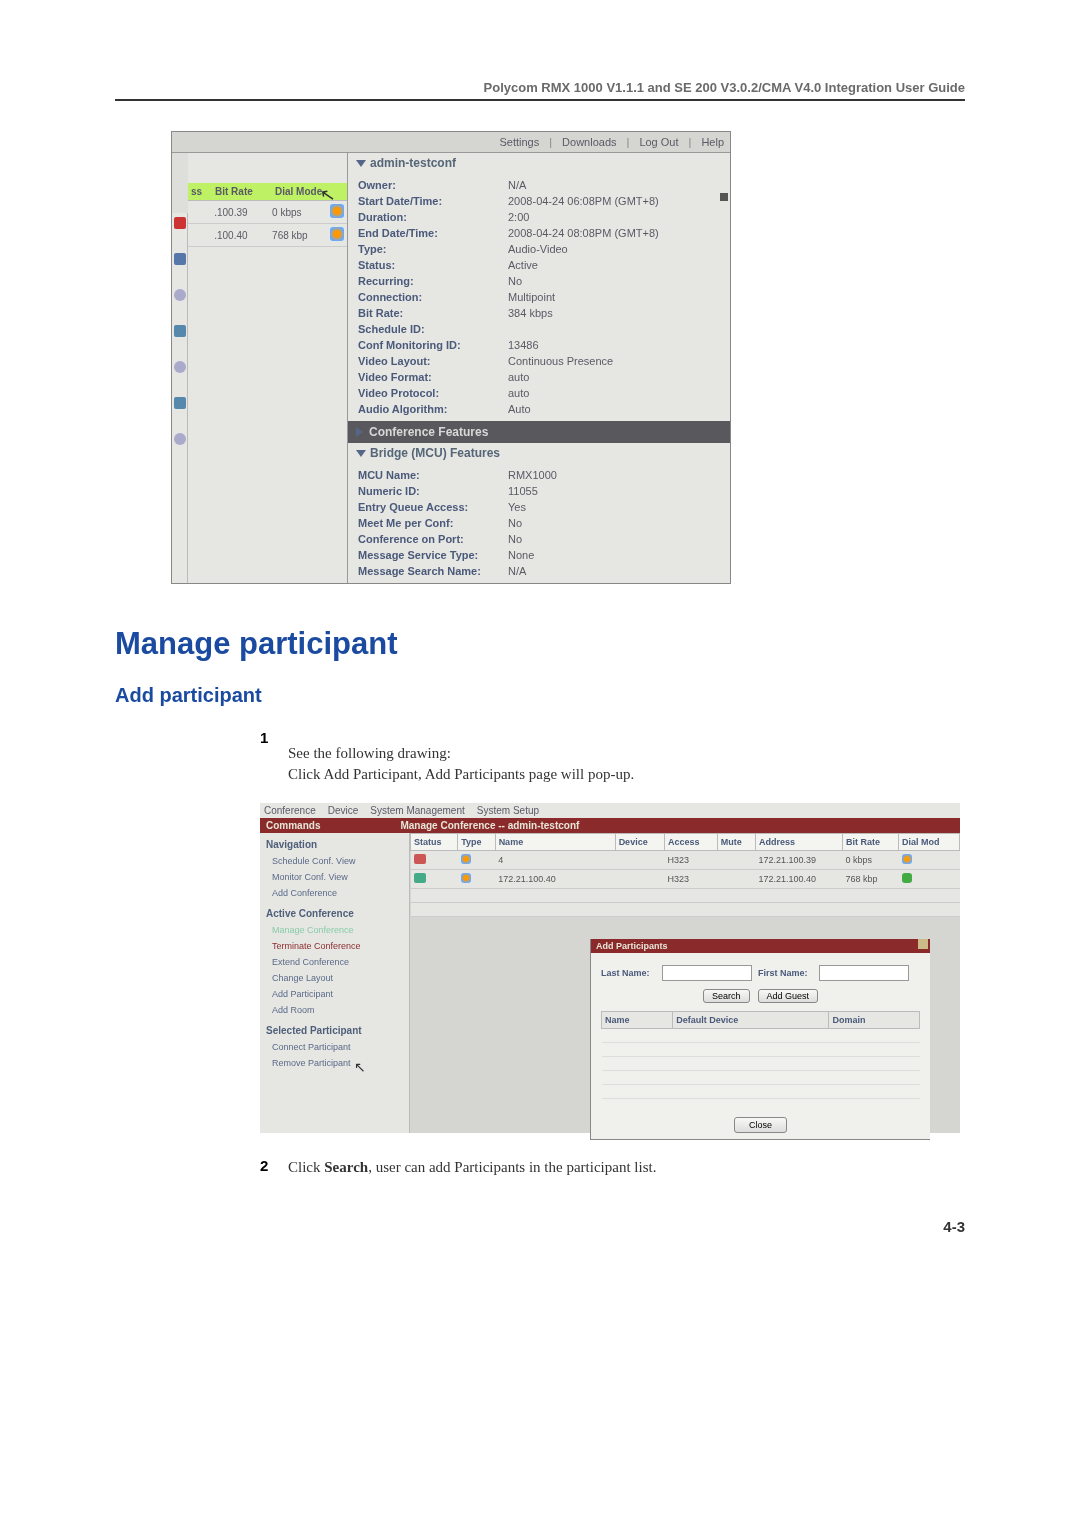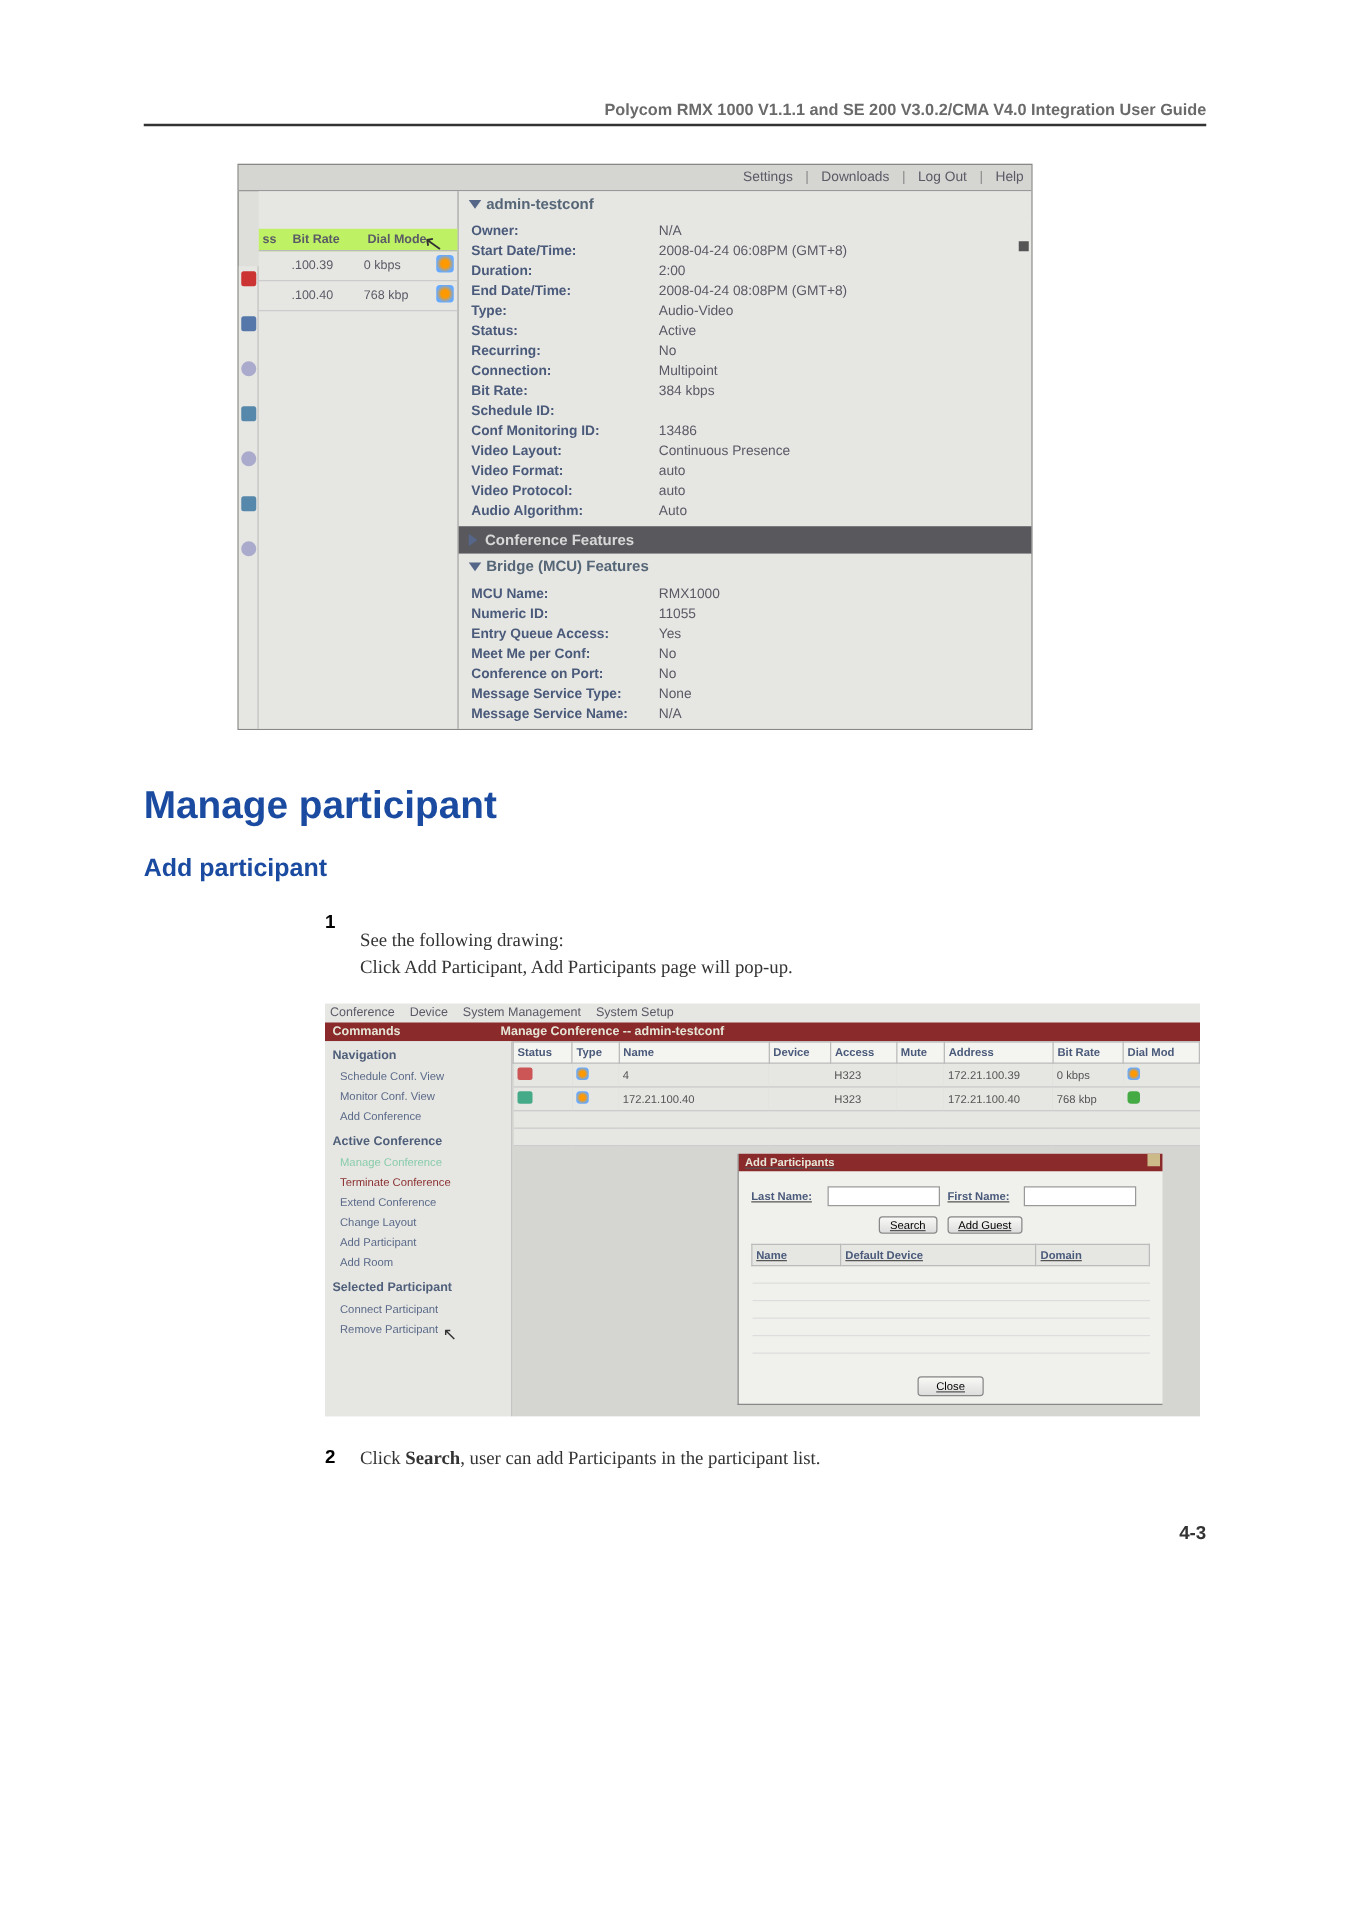--- a/index.html
+++ b/index.html
@@ -1,19 +1,19 @@
 <!DOCTYPE html>
 <html><head>
 <meta charset="utf-8">
 <style>
 * { box-sizing: border-box; margin: 0; padding: 0; }
 body { font-family: Georgia, serif; background: #fff; width: 1080px; height: 1527px; position: relative; }
 .page { padding: 80px 115px 40px 115px; }
 .header-text { text-align: right; font-family: Arial, sans-serif; font-size: 13px; font-weight: bold; color: #6a6a6a; border-bottom: 2px solid #333; padding-bottom: 4px; margin-bottom: 30px; }
-.screenshot1 { margin-left: 75px; width: 636px; border: 1px solid #888; background: #dededb; font-family: Verdana, Arial, sans-serif; font-size: 11px; color: #5a5a66; }
+.screenshot1 { margin-left: 56px; width: 560px; border: 1px solid #888; background: #dededb; font-family: Verdana, Arial, sans-serif; font-size: 11px; color: #5a5a66; }
 .topbar { background: #d5d5d2; display: flex; justify-content: flex-end; gap: 10px; padding: 4px 6px; font-size: 11px; align-items: center; border-bottom: 1px solid #999; }
 .topbar span.sep { color: #888; }
 .topbar span.link { color: #5a5a66; cursor: default; }
 .conf-details-hdr, .conf-features-hdr, .mcu-hdr { background: #58585d; color: #d8d8d8; padding: 4px 8px; font-weight: bold; font-size: 12px; }
 .sub-hdr { padding: 3px 8px; color: #556677; font-weight: bold; font-size: 12px; display: flex; align-items: center; gap: 4px; background: #e6e6e3; }
 .tri-down { width: 0; height: 0; border-left: 5px solid transparent; border-right: 5px solid transparent; border-top: 7px solid #556688; display: inline-block; }
 .tri-right { width: 0; height: 0; border-top: 5px solid transparent; border-bottom: 5px solid transparent; border-left: 7px solid #556688; display: inline-block; }
 .main-split { display: flex; }
 .left-pane { width: 160px; background: #e6e6e3; border-right: 1px solid #999; }
 .left-header-row { display: flex; font-weight: bold; font-size: 10px; padding: 3px; background: #bef264; border-bottom: 1px solid #bbb; }
@@ -49,21 +49,21 @@
 .sc2-nav .itm { color: #5a6a88; padding: 3px 0 3px 6px; font-size: 9px; cursor: default; }
 .sc2-nav .sel { color: #8ca; }
 .sc2-nav .red { color: #8b3030; }
 .sc2-main { flex: 1; background: #d5d5d2; position: relative; }
 .sc2-part-hdr { text-align: center; padding: 4px; font-size: 10px; color: #555; font-weight: bold; background: #e6e6e3; }
 .sc2-table { width: 100%; border-collapse: collapse; }
 .sc2-table th { background: #f4f4f0; font-size: 9px; font-weight: bold; color: #4a5a7a; padding: 3px; text-align: left; border: 1px solid #bbb; }
 .sc2-table td { font-size: 9px; padding: 3px; border-bottom: 1px solid #ccc; background: #e6e6e3; }
 .mini-status-g { width: 12px; height: 10px; background: #4a8; display: inline-block; border-radius: 2px; }
 .mini-status-r { width: 12px; height: 10px; background: #c55; display: inline-block; border-radius: 2px; }
-.popup { position: absolute; left: 180px; top: 90px; width: 340px; background: #f0f0ed; border-left: 1px solid #888; border-bottom: 1px solid #888; text-decoration: underline; }
+.popup { position: absolute; left: 180px; top: 106px; width: 340px; background: #f0f0ed; border-left: 1px solid #888; border-bottom: 1px solid #888; }
 .popup-hdr { background: #8b2a2a; color: #e6e6d8; padding: 2px 5px; font-size: 9px; font-weight: bold; }
 .popup-body { padding: 12px 10px; font-size: 9px; }
 .popup-row { display: flex; align-items: center; gap: 6px; margin-bottom: 8px; }
 .popup-row .plbl { width: 55px; font-weight: bold; color: #4a5a7a; }
 .popup-row input { width: 90px; height: 16px; border: 1px solid #999; font-size: 9px; padding: 0 2px; }
 .popup-row .btn { padding: 1px 8px; border: 1px solid #888; border-radius: 3px; background: linear-gradient(#f8f8f5,#ddd); font-size: 9px; font-family: inherit; }
 .popup-table { width: 100%; border-collapse: collapse; margin-top: 4px; }
 .popup-table th { background: #e6e6e3; font-weight: bold; text-align: left; padding: 3px; border: 1px solid #bbb; font-size: 9px; color: #4a5a7a; }
 .popup-table td { height: 14px; border-bottom: 1px solid #ddd; }
 .popup-foot { display: flex; justify-content: center; padding: 6px; }
@@ -213,21 +213,21 @@
             </div>
             <div class="detail-row">
               <span class="lbl">Conference on Port:</span>
               <span class="val">No</span>
             </div>
             <div class="detail-row">
               <span class="lbl">Message Service Type:</span>
               <span class="val">None</span>
             </div>
             <div class="detail-row">
-              <span class="lbl">Message Service Name:</span>
+              <span class="lbl">Message Search Name:</span>
               <span class="val">N/A</span>
             </div>
           </div>
       </div>
     </div>
     <span class="cursor">↖</span>
   </div>
 
   <div class="h1">Manage participant</div>
   <div class="h2">Add participant</div>

